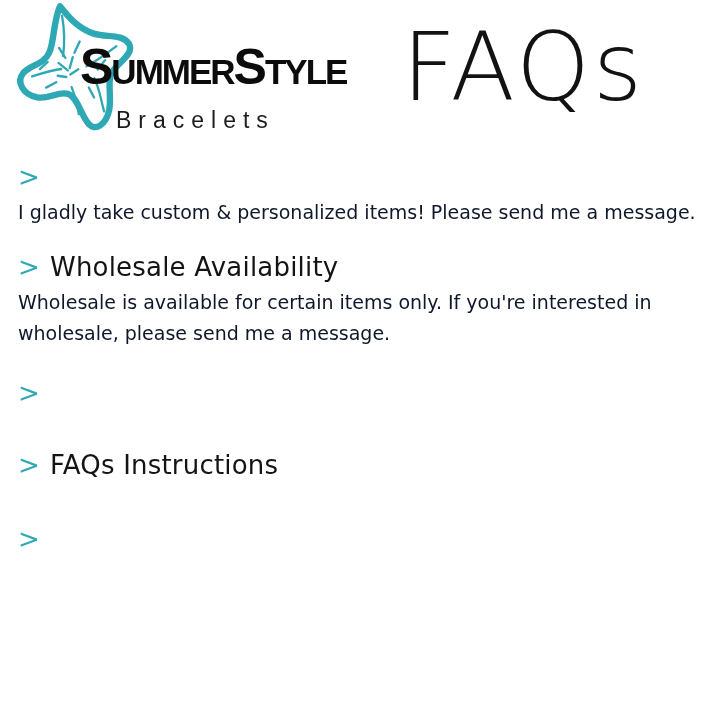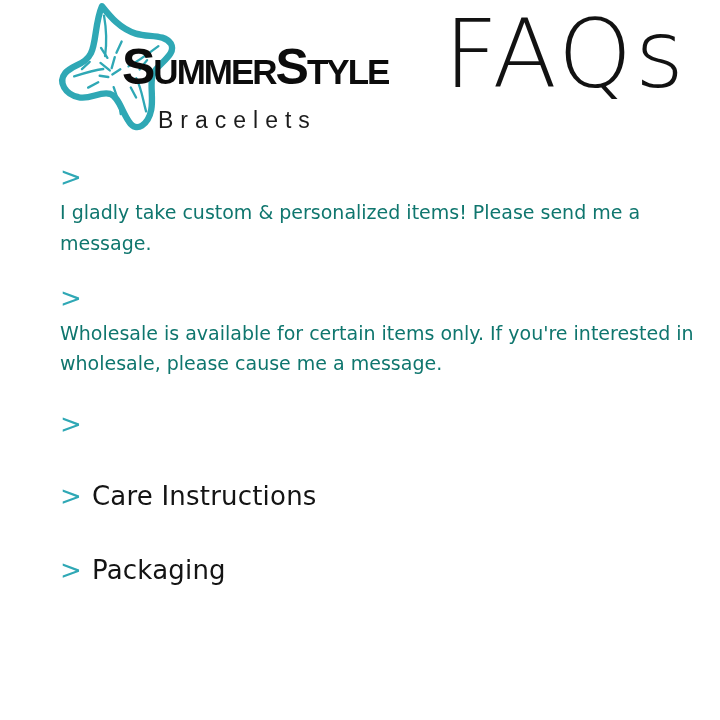--- a/index.html
+++ b/index.html
@@ -3,21 +3,21 @@
 <meta charset="utf-8">
 <style>
   * { box-sizing: border-box; }
   html, body {
     margin: 0; padding: 0;
     width: 720px; height: 720px;
     background: #ffffff;
     font-family: "Liberation Sans", sans-serif;
     overflow: hidden;
   }
-  .page { position: relative; width: 720px; height: 624px; background: #fff; padding-left: 42px; }
+  .page { position: relative; width: 720px; height: 624px; background: #fff; }
 
   
   .header { position: relative; height: 152px; }
 
   .starfish-wrap {
     position: absolute; left: 8px; top: 0px;
     width: 128px; height: 140px;
     transform: rotate(-6deg);
   }
 
@@ -28,21 +28,21 @@
   }
   .brand-line1 .big-s  { font-size: 50px; }
   .brand-line1 .rest   { font-size: 35px; }
   .brand-line2 {
     margin-top: 15px; margin-left: 36px;
     font-size: 23px; font-weight: 400;
     letter-spacing: 7px; color: #1c1c1c;
   }
 
   .faqs-title {
-    position: absolute; left: 402px; top: 8px;
+    position: absolute; left: 402px; top: 21px;
     font-family: "DejaVu Sans", sans-serif;
     font-weight: 200;
     font-size: 94px; line-height: 1;
     letter-spacing: 3px;
     color: #121212;
   }
 
   
   .content { padding: 10px 18px 0 18px; }
 
@@ -62,21 +62,21 @@
   }
   .faq-bullet {
     color: #2fa8b5;
     margin-right: 10px;
     font-weight: 400;
   }
   .faq-answer {
     margin: 0;
     font-size: 19px; line-height: 1.62;
     font-weight: 400;
-    color: #0f766e;
+    color: #0f172a;
     max-width: 686px;
     font-family: "DejaVu Sans", "Liberation Sans", sans-serif;
   }
 </style>
 </head>
 <body>
 
 <div class="page">
 
   <div class="header">
@@ -131,39 +131,39 @@
     <section class="faq-section">
       <h2 class="faq-heading">
         <span class="faq-bullet">&gt;</span>
       </h2>
       <p class="faq-answer">I gladly take custom &amp; personalized items! Please send me a message.</p>
     </section>
 
     <section class="faq-section">
       <h2 class="faq-heading">
         <span class="faq-bullet">&gt;</span>
+        <span>Wholesale Availability</span>
       </h2>
-      <p class="faq-answer">Wholesale is available for certain items only. If you're interested in wholesale, please cause me a message.</p>
+      <p class="faq-answer">Wholesale is available for certain items only. If you're interested in wholesale, please send me a message.</p>
     </section>
 
     <section class="faq-section">
       <h2 class="faq-heading">
         <span class="faq-bullet">&gt;</span>
       </h2>
     </section>
 
     <section class="faq-section">
       <h2 class="faq-heading">
         <span class="faq-bullet">&gt;</span>
-        <span>Care Instructions</span>
+        <span>FAQs Instructions</span>
       </h2>
     </section>
 
     <section class="faq-section">
       <h2 class="faq-heading">
         <span class="faq-bullet">&gt;</span>
-        <span>Packaging</span>
       </h2>
 
     </section>
 
   </div>
 </div>
 
 </body></html>

